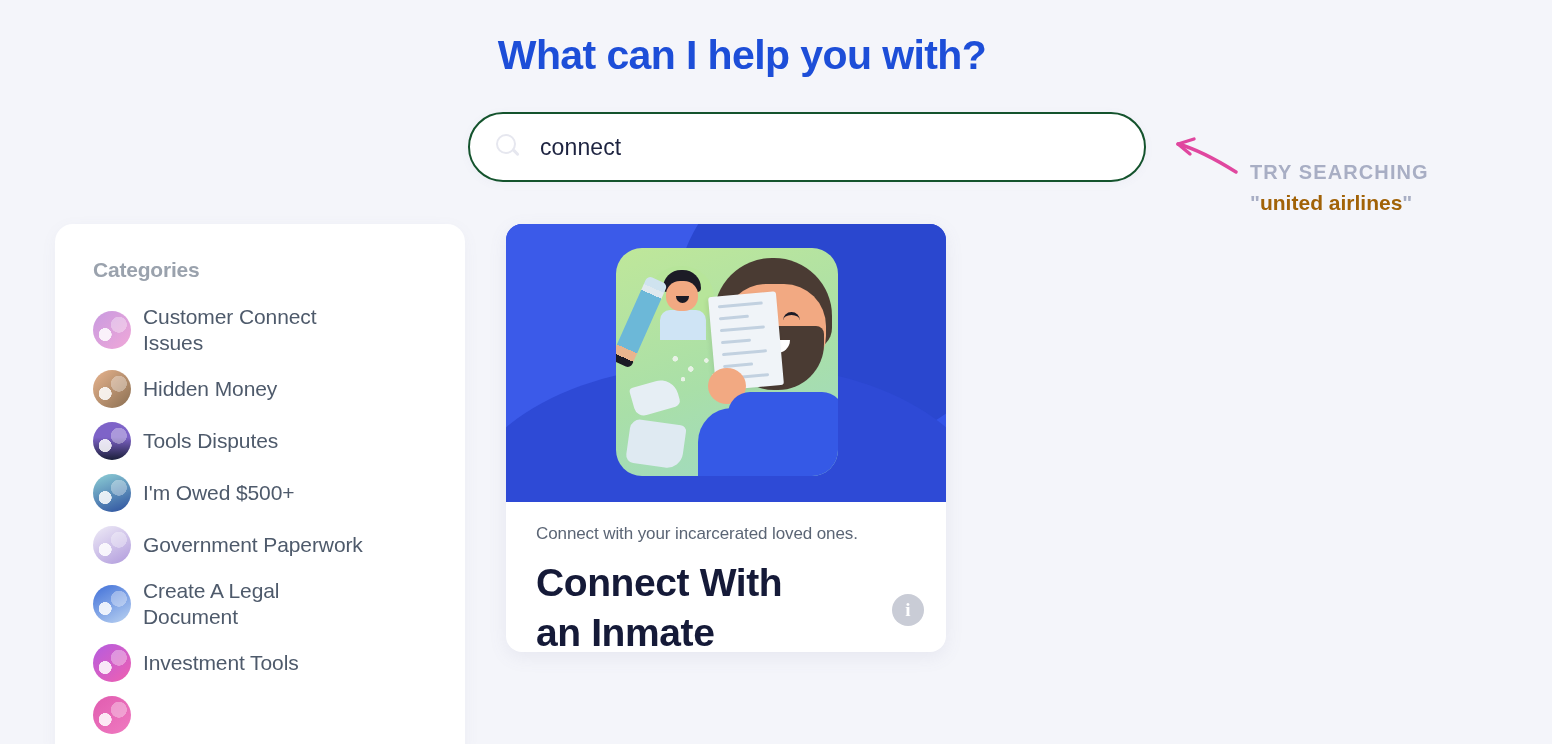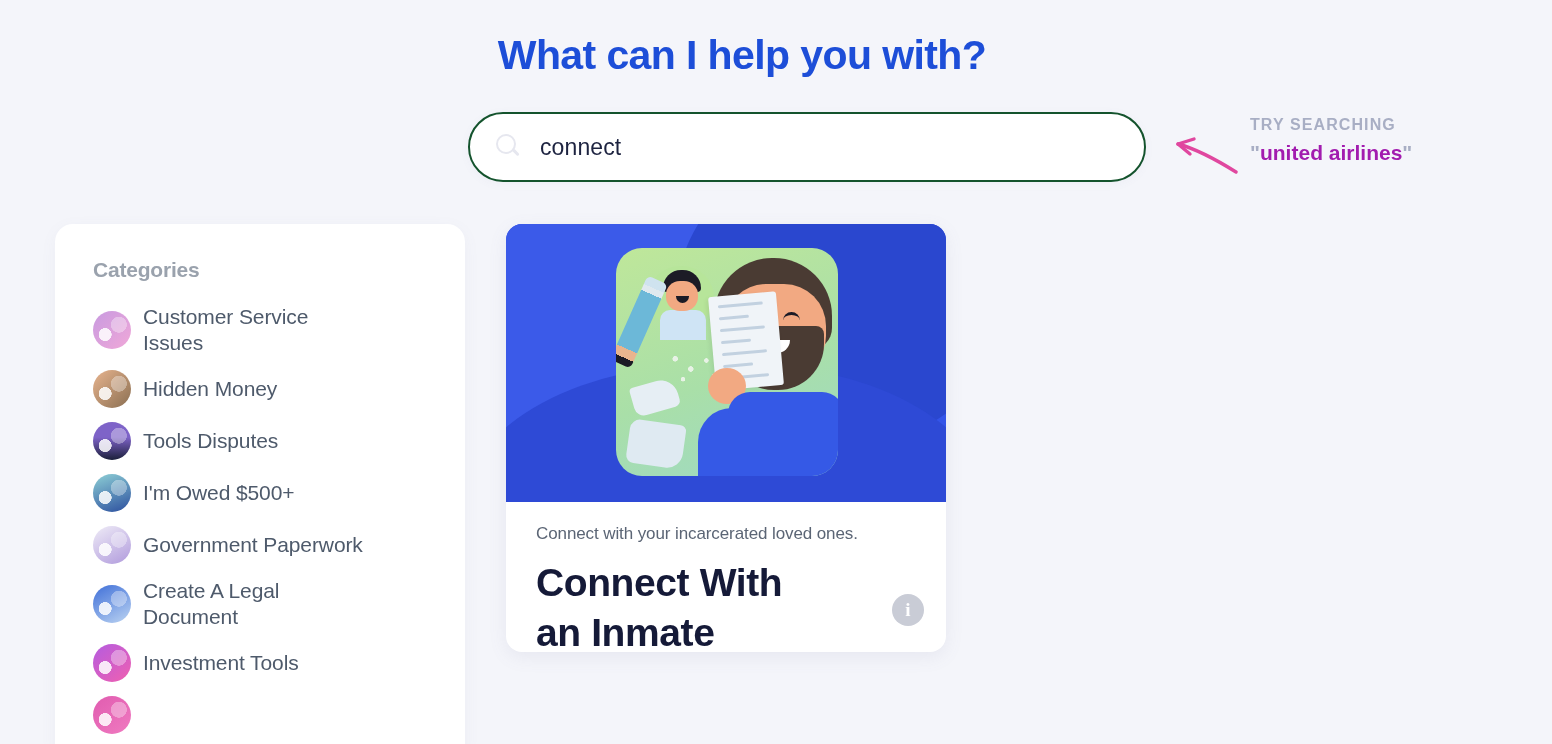--- a/index.html
+++ b/index.html
@@ -87,36 +87,37 @@
   .hint-arrow {
     width: 72px;
     height: 46px;
     flex: 0 0 auto;
     margin-top: 12px;
   }
 
   .hint-text { margin-left: 10px; }
 
   .hint-label {
-    font-size: 16px;
+    font-size: 20px;
     font-weight: bold;
     letter-spacing: 1.1px;
     color: #a8aec4;
     text-transform: uppercase;
     margin-bottom: 7px;
+    margin-top: 45px;
   }
 
   .hint-query {
     font-size: 21px;
     font-weight: bold;
     color: #a8aec4;
     white-space: nowrap;
   }
   .hint-query .q { color: #a8aec4; }
-  .hint-query .term { color: #a21caf; }
+  .hint-query .term { color: #a16207; }
 
   
   .sidebar {
     position: absolute;
     top: 224px;
     left: 55px;
     width: 410px;
     height: 540px;
     background: #ffffff;
     border-radius: 18px;
@@ -410,21 +411,21 @@
       </div>
     </div>
   </div>
 </div>
 
 <div class="sidebar">
   <div class="sidebar-title">Categories</div>
 
   <div class="cat-item">
     <span class="cat-icon" style="background:linear-gradient(135deg,#c89ae0,#f0a8d8);"></span>
-    <span class="cat-label">Customer Service Issues</span>
+    <span class="cat-label">Customer Connect Issues</span>
   </div>
 
   <div class="cat-item">
     <span class="cat-icon" style="background:linear-gradient(135deg,#e8b48e,#8a6f52);"></span>
     <span class="cat-label">Hidden Money</span>
   </div>
 
   <div class="cat-item">
     <span class="cat-icon" style="background:linear-gradient(180deg,#7e63c8 40%,#1b1f3a 100%);"></span>
     <span class="cat-label">Tools Disputes</span>

